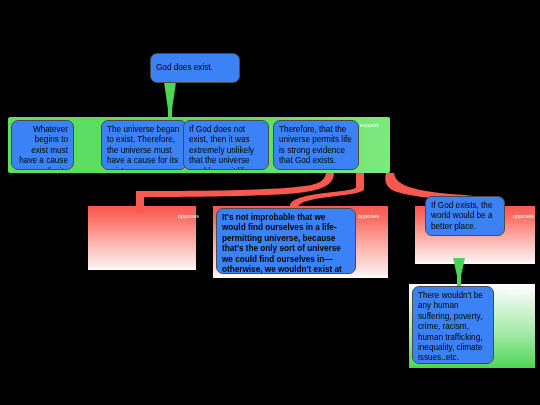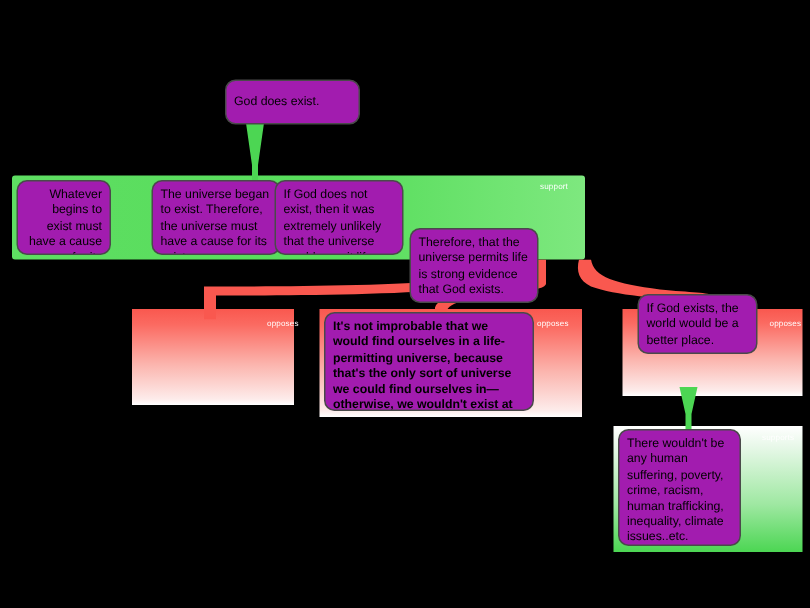--- a/index.html
+++ b/index.html
@@ -13,21 +13,21 @@
     height: 405px;
     background: #000000;
     overflow: hidden;
     font-family: "Liberation Sans", sans-serif;
   }
 
   
   .card {
     position: absolute;
     box-sizing: border-box;
-    background: #a21caf;
+    background: #3b82f6;
     border: 1px solid #4a4a4a;
     border-radius: 7px;
     color: #000000;
     font-size: 8.2px;
     line-height: 10.4px;
     padding: 4px 5px 4px 5px;
     overflow: hidden;
     white-space: pre-wrap;
   }
 
@@ -105,21 +105,21 @@
   </div>
 
   <div class="card" style="left:150px; top:53px; width:90px; height:30px; display:flex; align-items:center;">God does exist.</div>
 
   <div class="card" style="left:11px; top:120px; width:63px; height:50px;text-align:right;">Whatever begins to exist must have a cause for its existence.</div>
 
   <div class="card" style="left:101px; top:120px; width:86px; height:50px;">The universe began to exist. Therefore, the universe must have a cause for its existence.</div>
 
   <div class="card" style="left:183px; top:120px; width:86px; height:50px;">If God does not exist, then it was extremely unlikely that the universe would permit life.</div>
 
-  <div class="card" style="left:273px; top:120px; width:86px; height:50px;margin-top:32px;">Therefore, that the universe permits life is strong evidence that God exists.</div>
+  <div class="card" style="left:273px; top:120px; width:86px; height:50px;">Therefore, that the universe permits life is strong evidence that God exists.</div>
 
 
   <div class="card" style="left:216px; top:208px; width:140px; height:66px;font-weight:bold;">It's not improbable that we would find ourselves in a life-permitting universe, because that's the only sort of universe we could find ourselves in—otherwise, we wouldn't exist at all</div>
 
   <div class="card" style="left:425px; top:196px; width:80px; height:40px;">If God exists, the world would be a better place.</div>
 
   <div class="card" style="left:412px; top:286px; width:82px; height:78px;">There wouldn't be any human suffering, poverty, crime, racism, human trafficking, inequality, climate issues..etc.</div>
 
 </div>
 

